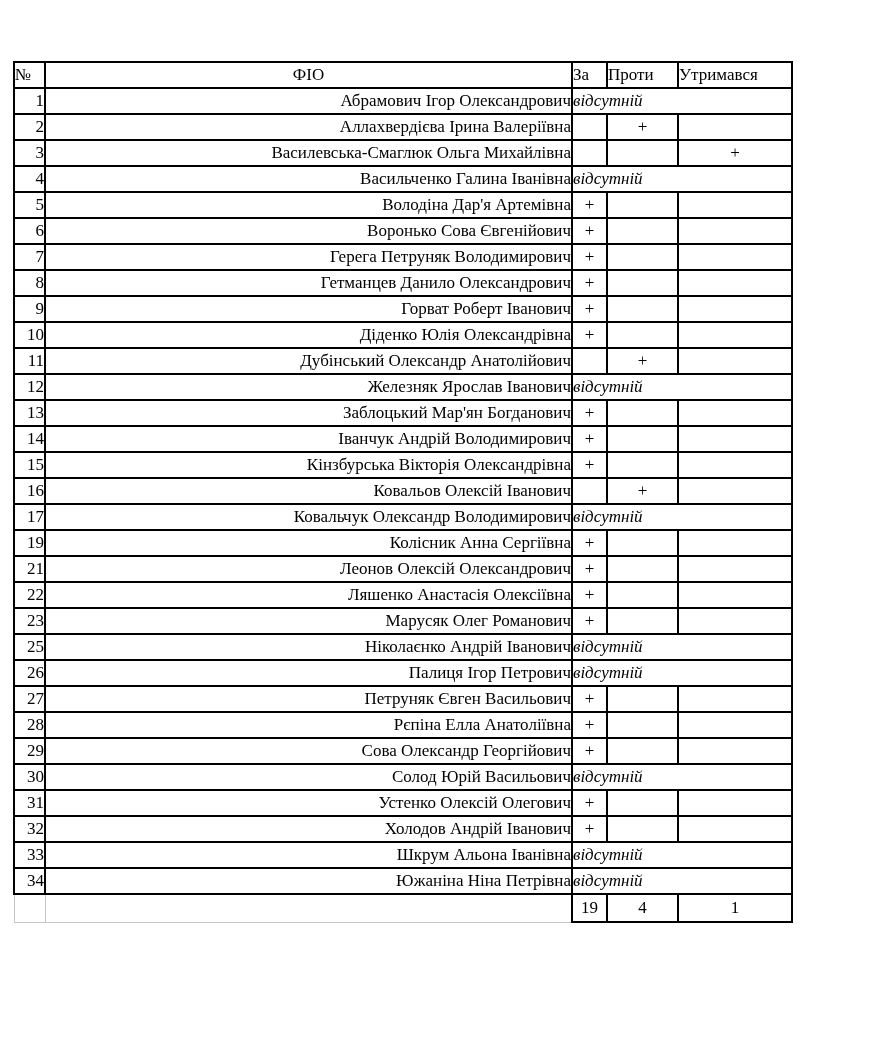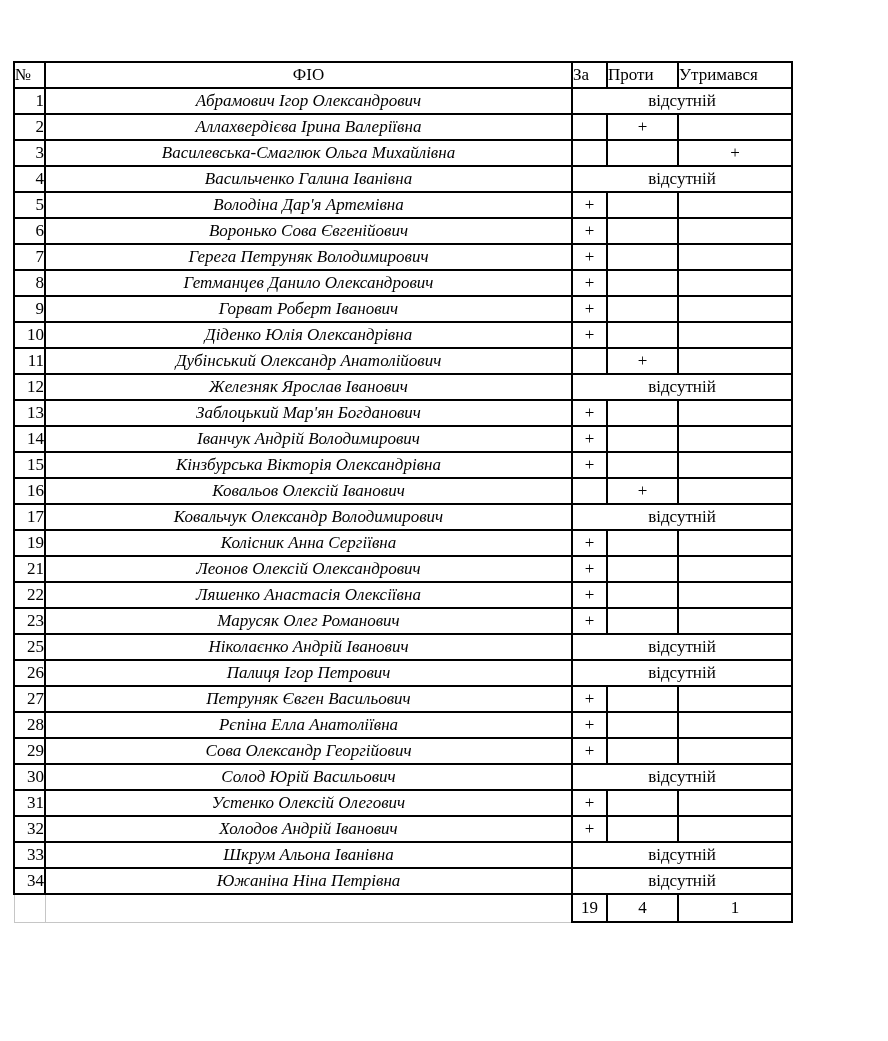--- a/index.html
+++ b/index.html
@@ -34,23 +34,23 @@
     padding: 0;
     vertical-align: middle;
     overflow: hidden;
     white-space: nowrap;
   }
   th { font-weight: normal; }
   .h-num   { text-align: left;  padding-left: 3px; }
   .h-name  { text-align: center; }
   .h-vote  { text-align: left;  padding-left: 3px; }
   .c-num   { text-align: right; padding-right: 4px; }
-  .c-name  { text-align: center;  padding-left: 5px; font-style: italic; }
+  .c-name  { text-align: right;  padding-left: 5px; }
   .c-vote  { text-align: center; }
-  .c-absent{ text-align: center; }
+  .c-absent{ text-align: left; font-style: italic; }
   tr.totals-row td.t-left {
     border: 1px solid #c6c6c6;
     height: 26px;
   }
   tr.totals-row td.t-val {
     border: 2px solid #000000;
     text-align: center;
     height: 26px;
   }
 </style>

